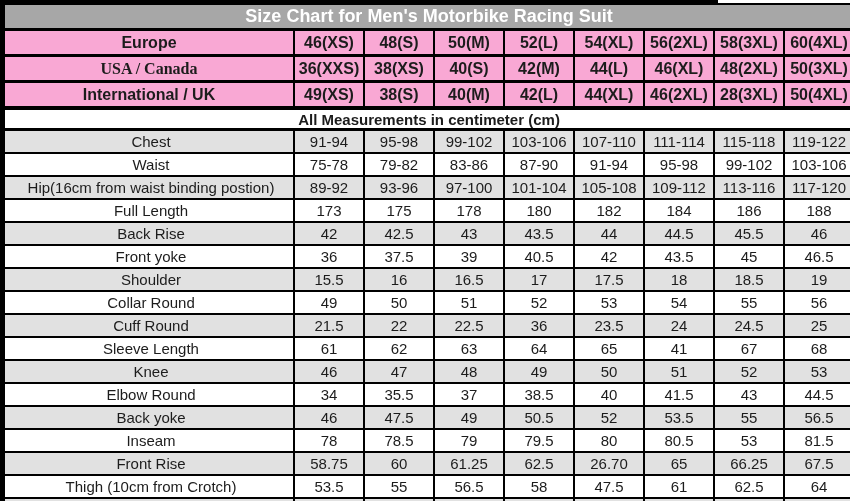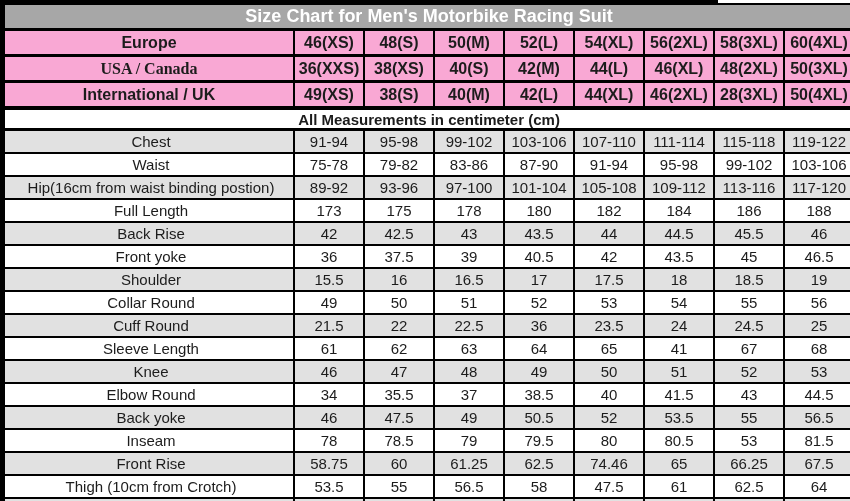--- a/index.html
+++ b/index.html
@@ -290,21 +290,21 @@
           <td>80.5</td>
           <td>53</td>
           <td>81.5</td>
         </tr>
         <tr class="measure-row alt">
           <td class="label-cell">Front Rise</td>
           <td>58.75</td>
           <td>60</td>
           <td>61.25</td>
           <td>62.5</td>
-          <td>74.46</td>
+          <td>26.70</td>
           <td>65</td>
           <td>66.25</td>
           <td>67.5</td>
         </tr>
         <tr class="measure-row">
           <td class="label-cell">Thigh (10cm from Crotch)</td>
           <td>53.5</td>
           <td>55</td>
           <td>56.5</td>
           <td>58</td>

